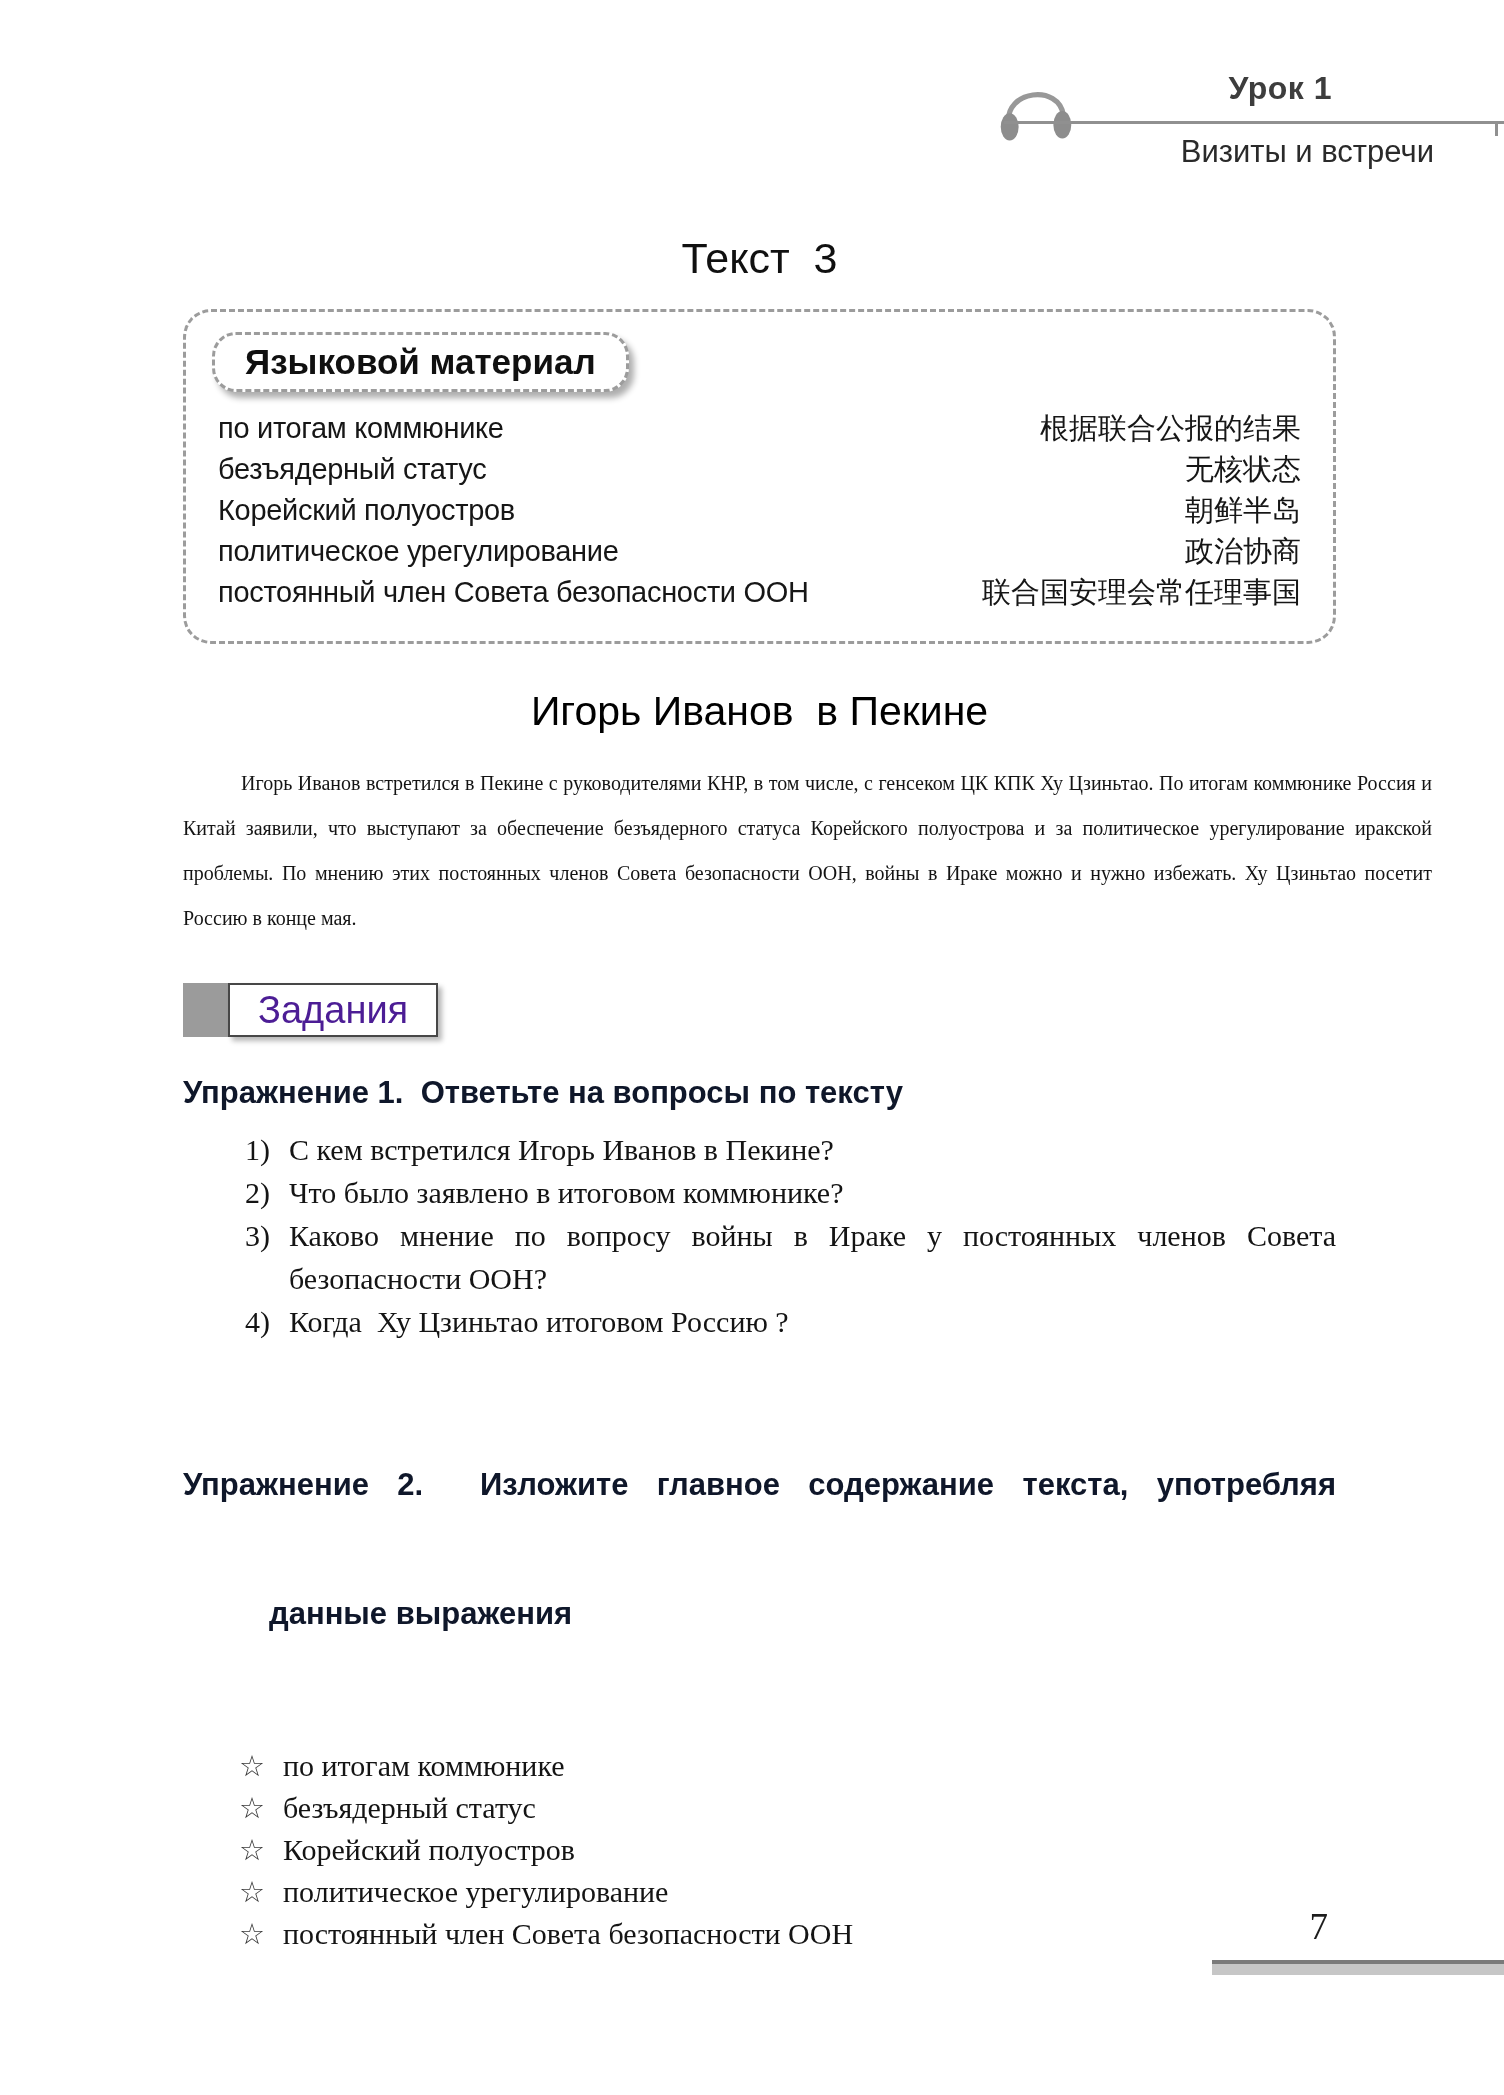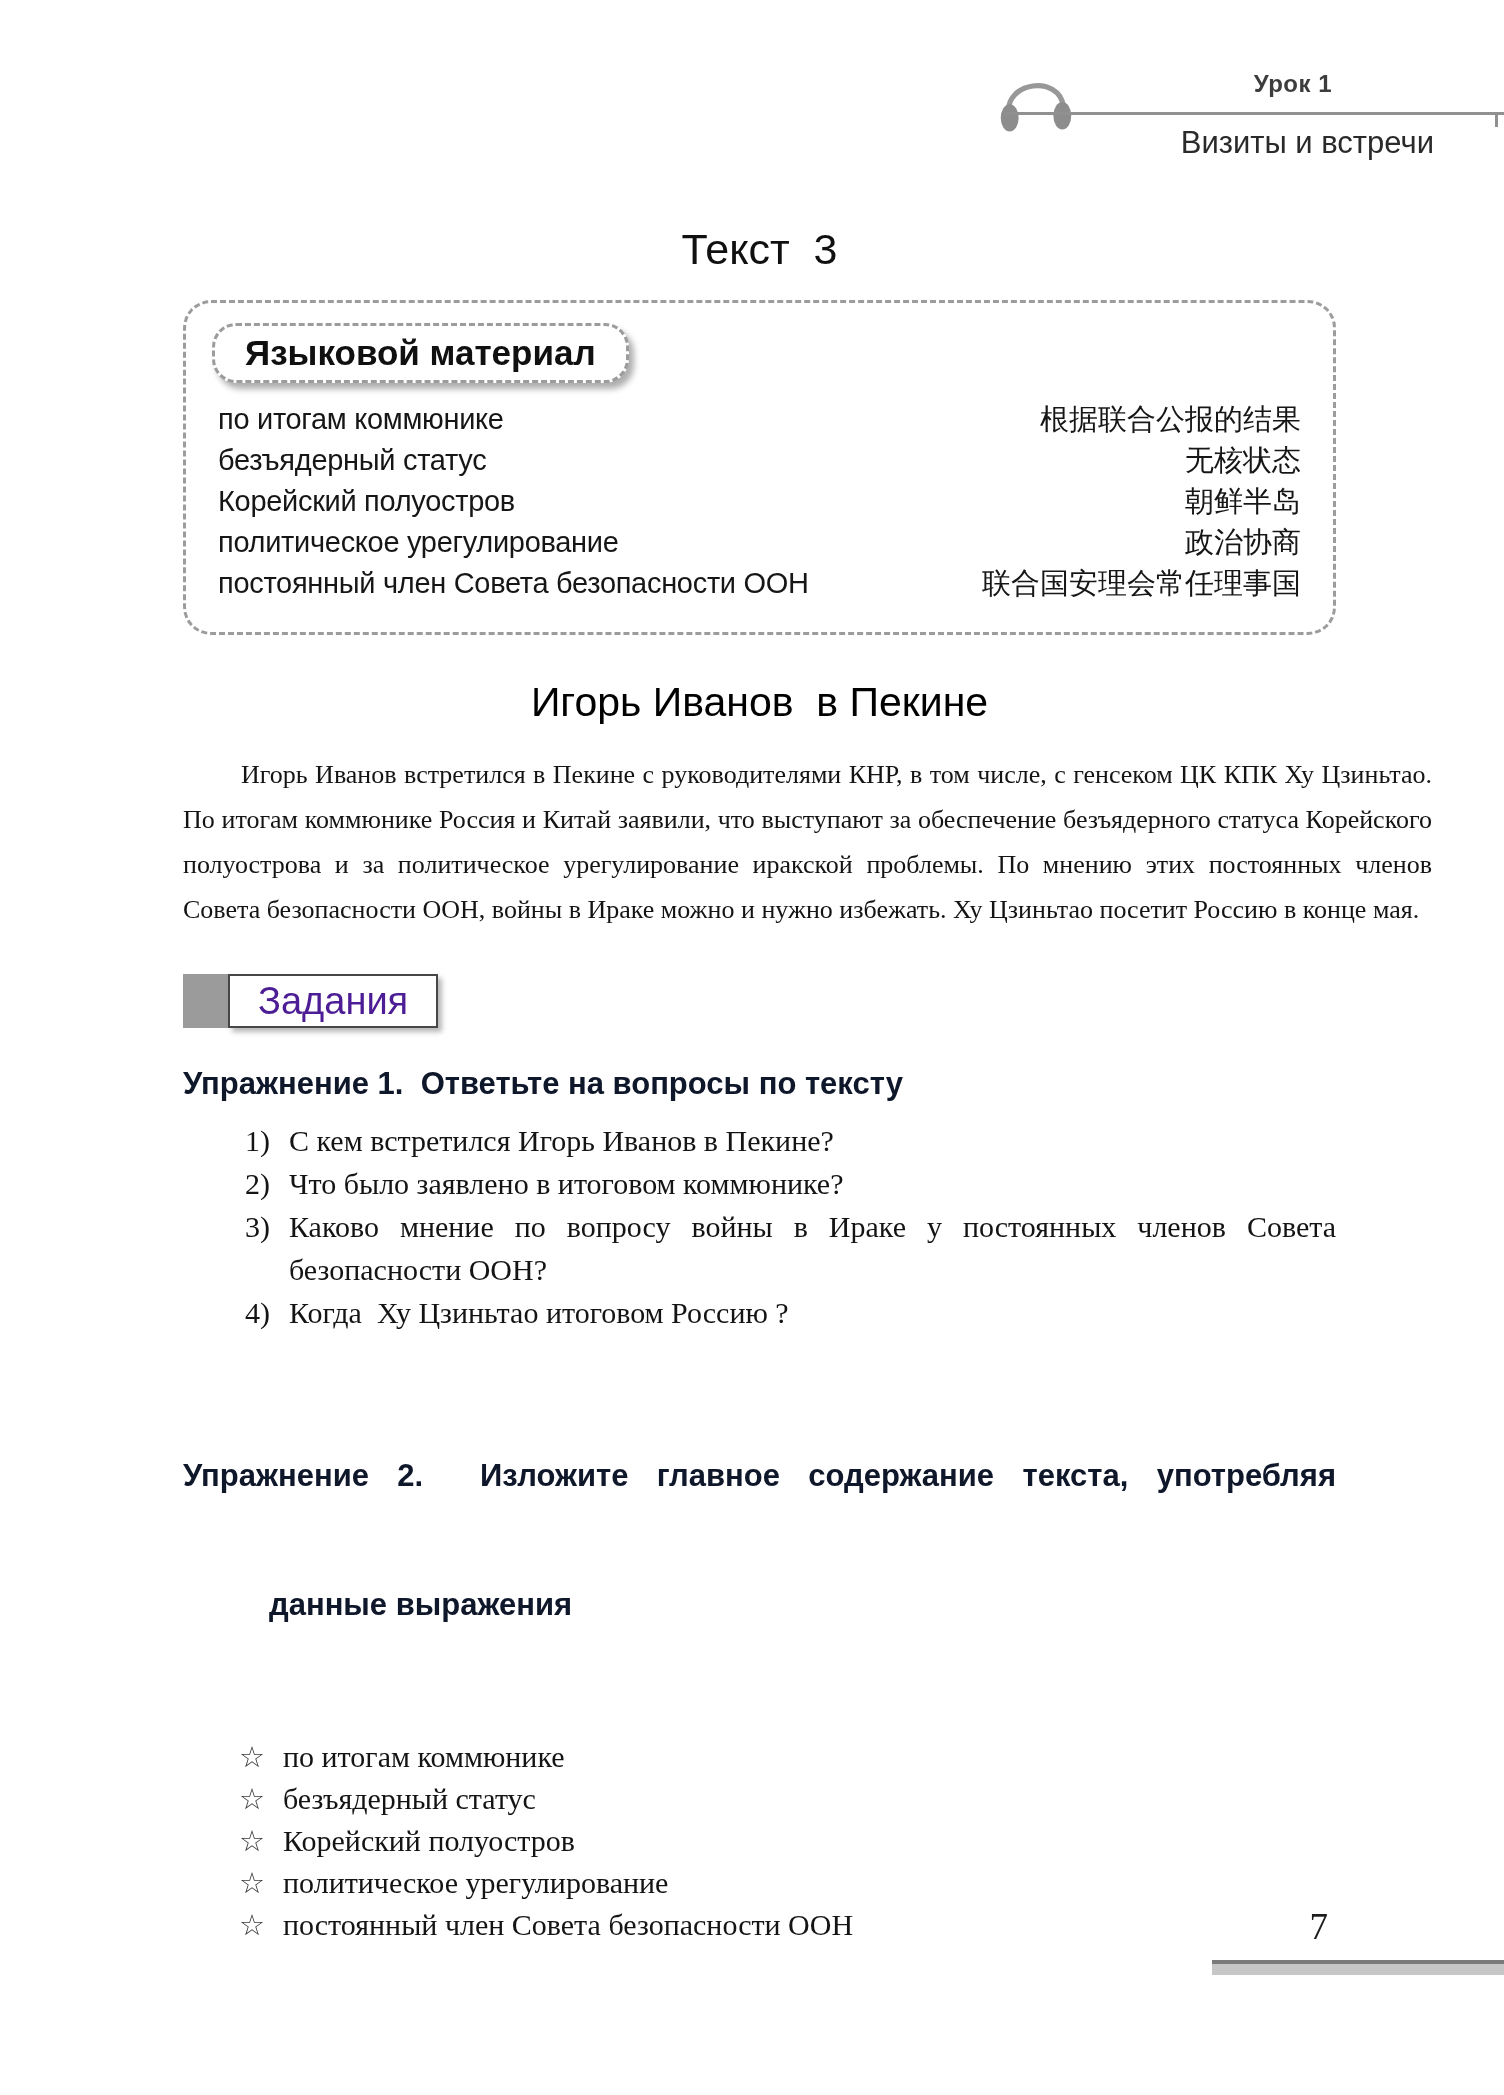--- a/index.html
+++ b/index.html
@@ -4,21 +4,21 @@
 <style>
   html, body { margin:0; padding:0; background:#dcdcdc; }
   .page {
     width:1504px; height:2095px; margin:0 auto; position:relative;
     background:#ffffff; overflow:hidden;
     font-family:"Liberation Sans", sans-serif; color:#1b1b1b;
   }
 
   
   .page-header { position:relative; padding-top:70px; }
-  .lesson { text-align:right; padding-right:172px; font-size:24px; font-weight:bold; color:#3d3d3d; letter-spacing:.5px; }
+  .lesson { text-align:right; padding-right:172px; font-size:32px; font-weight:bold; color:#3d3d3d; letter-spacing:.5px; }
   .rule-row { position:relative; margin-top:14px; height:3px; }
   .rule { position:absolute; left:1004px; right:0; top:0; height:3px; background:#909090; }
   .rule::after { content:""; position:absolute; right:6px; top:3px; width:3px; height:12px; background:#909090; }
   .headphones { position:absolute; left:996px; top:-46px; width:80px; height:70px; }
   .subtitle { margin-top:10px; text-align:right; padding-right:70px; font-size:31px; color:#2a2a2a; }
 
   
   .text-title { margin:64px 168px 0 183px; text-align:center; font-size:43px; font-weight:normal; color:#101010; white-space:pre-wrap; }
 
   
@@ -35,21 +35,21 @@
   }
   .vocab-rows { margin-top:16px; }
   .vocab-row { display:flex; justify-content:space-between; align-items:baseline; font-size:29px; line-height:41px; }
   .vocab-ru { letter-spacing:-0.3px; color:#161616; }
   .vocab-zh { color:#161616; }
 
   
   .text-heading { margin:44px 168px 0 183px; text-align:center; font-size:41px; font-weight:normal; color:#000000; white-space:pre-wrap; }
   .text-body {
     margin:26px 72px 0 183px;
-    font-family:"Liberation Serif", serif; font-size:26px; line-height:45px;
+    font-family:"Liberation Serif", serif; font-size:20px; line-height:45px;
     text-align:justify; text-indent:58px; color:#141414;
   }
 
   
   .tasks-label { display:flex; align-items:stretch; margin:42px 0 0 183px; height:54px; }
   .tasks-label .sq { width:54px; background:#9b9b9b; }
   .tasks-label .box {
     display:flex; align-items:center; margin-left:-9px;
     background:#fff; border:2px solid #474747; padding:0 28px;
     font-size:38px; color:#4c1d95; box-shadow:4px 4px 5px rgba(0,0,0,0.28);

